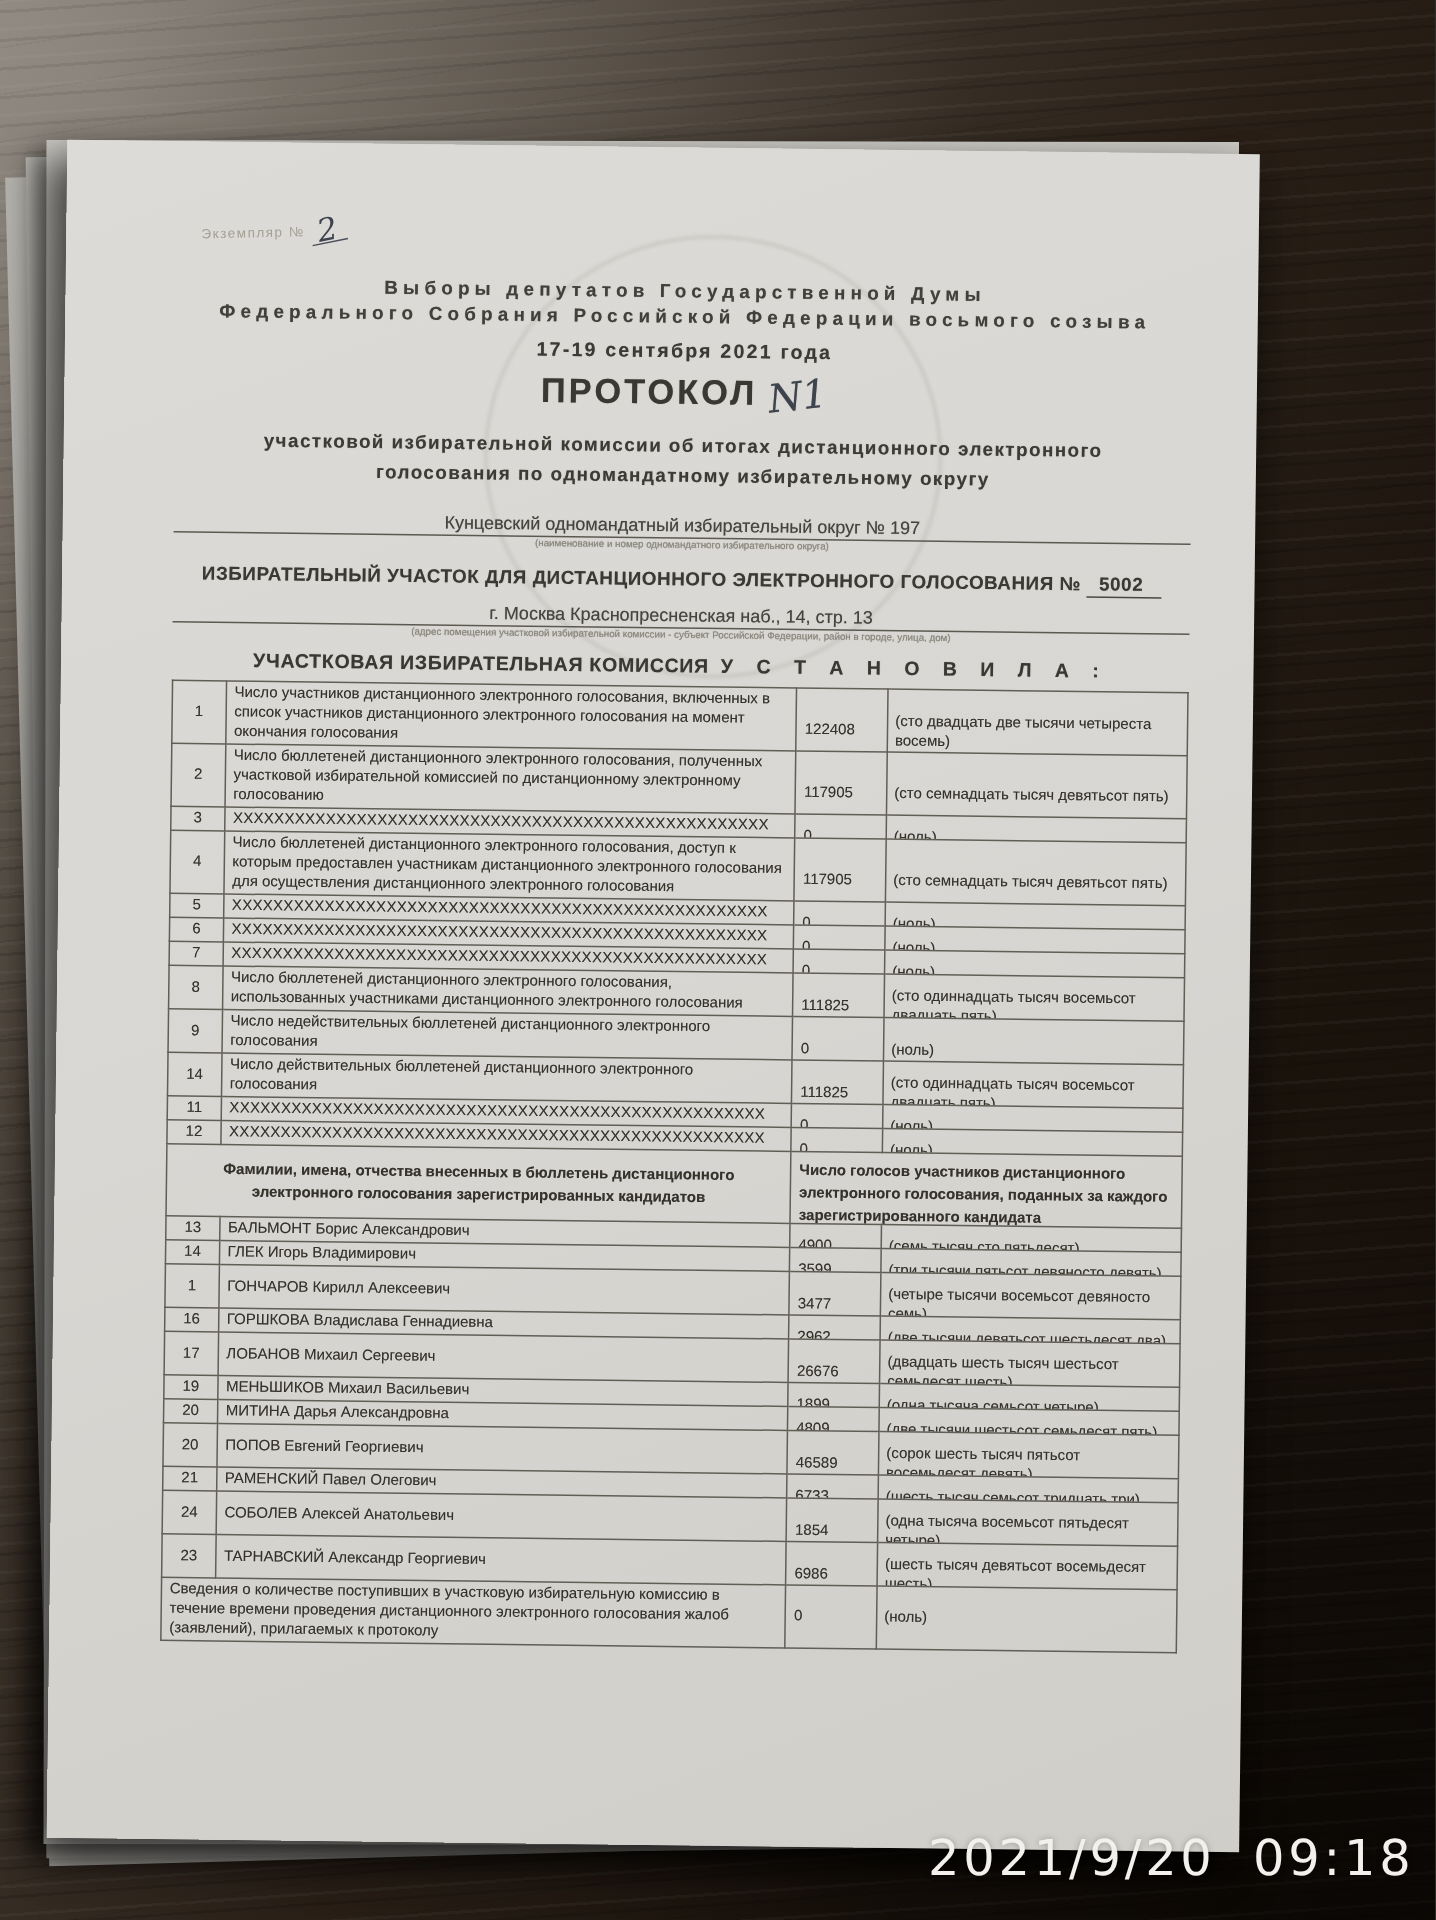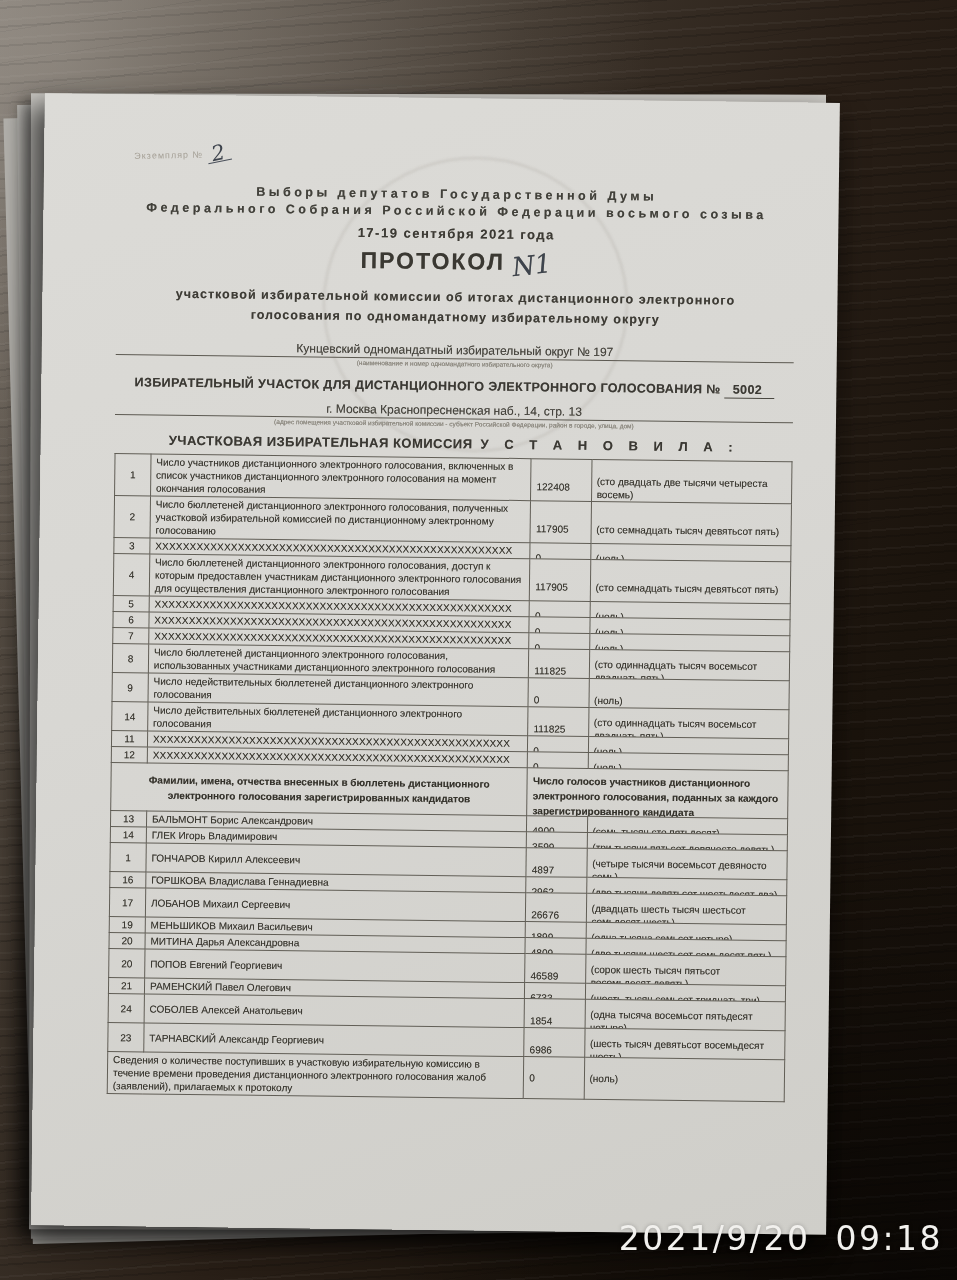--- a/index.html
+++ b/index.html
@@ -209,21 +209,21 @@
             </tr>
             <tr>
               <td class="num">14</td>
               <td>ГЛЕК Игорь Владимирович</td>
               <td><span class="shift">3599</span></td>
               <td><span class="shift">(три тысячи пятьсот девяносто девять)</span></td>
             </tr>
             <tr>
               <td class="num">1</td>
               <td>ГОНЧАРОВ Кирилл Алексеевич</td>
-              <td><span class="shift">4897</span></td>
+              <td><span class="shift">3477</span></td>
               <td><span class="shift">(четыре тысячи восемьсот девяносто семь)</span></td>
             </tr>
             <tr>
               <td class="num">16</td>
               <td>ГОРШКОВА Владислава Геннадиевна</td>
               <td><span class="shift">2962</span></td>
               <td><span class="shift">(две тысячи девятьсот шестьдесят два)</span></td>
             </tr>
             <tr>
               <td class="num">17</td>

